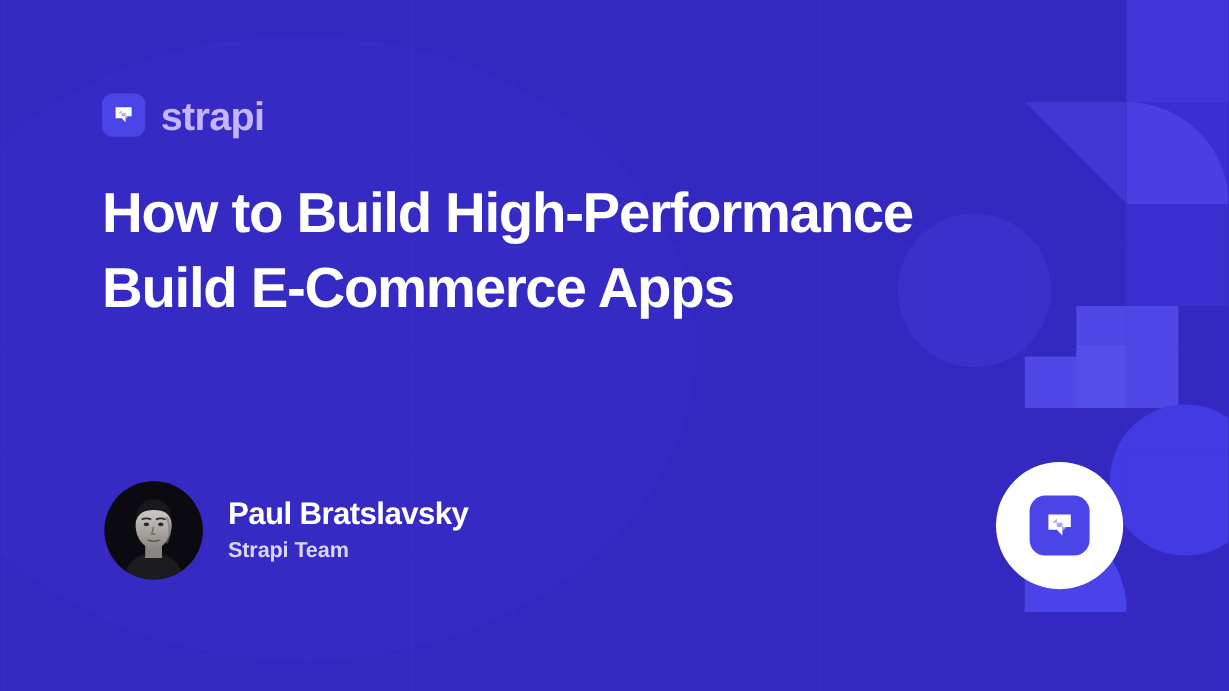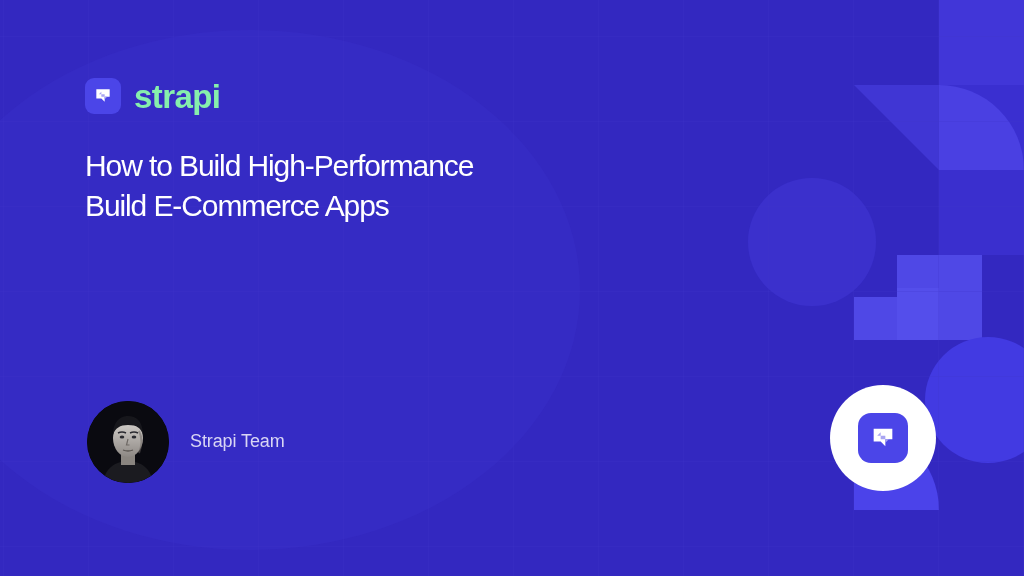--- a/index.html
+++ b/index.html
@@ -26,35 +26,35 @@
     position:absolute; left:85px; top:78px;
     display:flex; align-items:center; gap:13px;
   }
   .logo-mark {
     width:36px; height:36px; border-radius:9px;
     background:#4b45e8;
     display:flex; align-items:center; justify-content:center;
     flex:0 0 auto;
   }
   .logo-word {
-    color:#86efac;
+    color:#c4b5fd;
     font-size:33px;
     font-weight:700;
     letter-spacing:-0.6px;
     line-height:1;
     font-family:"Liberation Sans", sans-serif;
   }
 
   
   .headline {
     position:absolute; left:85px; top:146px;
     width:810px;
     color:#ffffff;
-    font-size:30px;
-    font-weight:400;
+    font-size:47px;
+    font-weight:700;
     line-height:1.33;
     letter-spacing:-1.1px;
     font-family:"Liberation Sans", sans-serif;
   }
   .headline .ln { display:block; white-space:nowrap; }
 
   
   .author {
     position:absolute; left:87px; top:401px;
     display:flex; align-items:center; gap:21px;
@@ -70,21 +70,21 @@
   .author-name {
     color:#ffffff;
     font-size:26px;
     font-weight:700;
     letter-spacing:-0.5px;
     line-height:1.15;
   }
   .author-role {
     color:#d9d6f4;
     font-size:18px;
-    font-weight:400;
+    font-weight:700;
     letter-spacing:-0.1px;
     line-height:1.2;
   }
 
   
   .badge {
     position:absolute; left:830px; top:385px;
     width:106px; height:106px; border-radius:50%;
     background:#ffffff;
     display:flex; align-items:center; justify-content:center;
@@ -192,20 +192,21 @@
           <path d="M43 32 Q47 30 51 32" stroke="#2a2a30" stroke-width="1.4" fill="none"></path>
 
           <path d="M41 38 L39.5 44 L42.5 44" stroke="#6e6965" stroke-width="1.2" fill="none"></path>
           <path d="M36 49 Q41 51 46 49" stroke="#5b5652" stroke-width="1.3" fill="none"></path>
 
           <path d="M52 30 Q57 40 52 52" stroke="#6b6662" stroke-width="2" fill="none" opacity="0.5"></path>
         </g>
       </svg>
     </div>
     <div class="author-text">
+      <div class="author-name">Paul Bratslavsky</div>
       <div class="author-role">Strapi Team</div>
     </div>
   </div>
 
   <div class="badge">
     <span class="badge-mark">
       <svg width="28" height="28" viewBox="0 0 24 24">
         <path d="M4 4 H20 V13 H14 V19 L10 15 H4 Z" fill="#ffffff"></path>
         <path d="M10 10 H14 V13 H10 Z M14 13 H17 L14 16 Z M7 10 L10 7 V10 Z" fill="#a8a4f2"></path>
       </svg>

